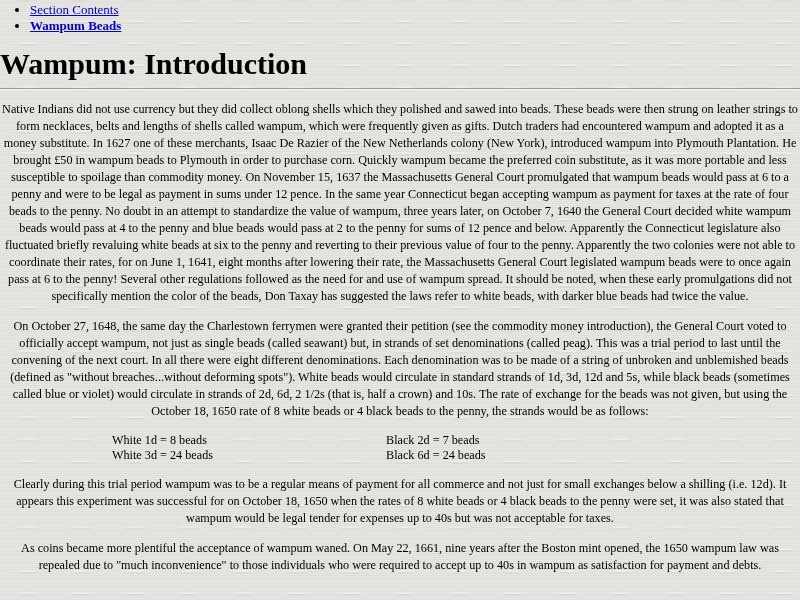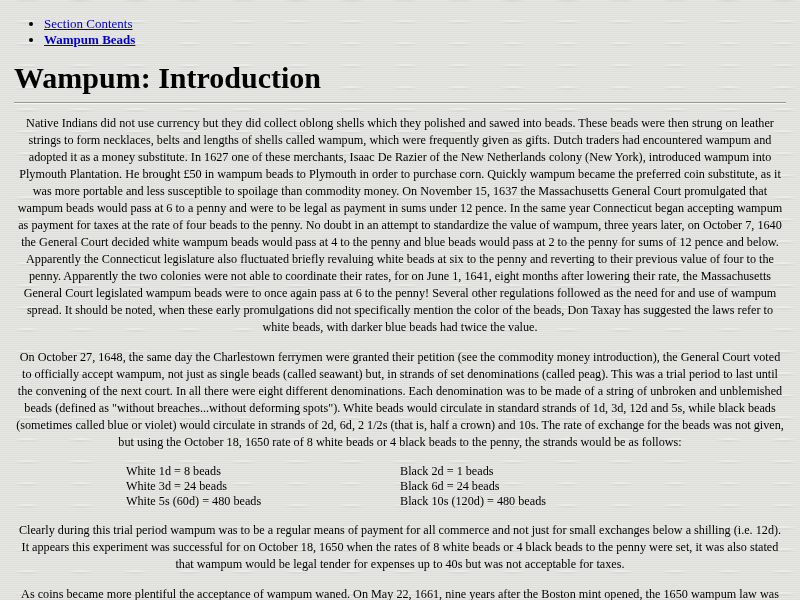--- a/index.html
+++ b/index.html
@@ -3,21 +3,21 @@
 <meta charset="utf-8">
 <style>
   * { box-sizing: border-box; }
   html, body { margin: 0; padding: 0; }
   body { width: 800px; }
 
   .page {
     width: 800px;
     height: 600px;
     overflow: hidden;
-    padding: 14px;
+    padding: 0;
     color: #000;
     font-family: "Liberation Serif", "DejaVu Serif", serif;
     background-color: #e3e2de;
     
     background-image:
       radial-gradient(ellipse 30px 10px at 50% 115%, rgba(255,255,255,0.55) 32%, rgba(255,255,255,0) 60%),
       radial-gradient(ellipse 30px 10px at 50% -15%, rgba(120,118,110,0.13) 32%, rgba(120,118,110,0) 60%),
       repeating-linear-gradient(180deg, rgba(255,255,255,0.12) 0 1px, rgba(0,0,0,0.02) 1px 2px);
     background-size: 54px 22px, 54px 22px, 100% 4px;
   }
@@ -93,29 +93,25 @@
   <hr class="rule">
 
   <p class="body-text first-after-rule">Native Indians did not use currency but they did collect oblong shells which they polished and sawed into beads. These beads were then strung on leather strings to form necklaces, belts and lengths of shells called wampum, which were frequently given as gifts. Dutch traders had encountered wampum and adopted it as a money substitute. In 1627 one of these merchants, Isaac De Razier of the New Netherlands colony (New York), introduced wampum into Plymouth Plantation. He brought £50 in wampum beads to Plymouth in order to purchase corn. Quickly wampum became the preferred coin substitute, as it was more portable and less susceptible to spoilage than commodity money. On November 15, 1637 the Massachusetts General Court promulgated that wampum beads would pass at 6 to a penny and were to be legal as payment in sums under 12 pence. In the same year Connecticut began accepting wampum as payment for taxes at the rate of four beads to the penny. No doubt in an attempt to standardize the value of wampum, three years later, on October 7, 1640 the General Court decided white wampum beads would pass at 4 to the penny and blue beads would pass at 2 to the penny for sums of 12 pence and below. Apparently the Connecticut legislature also fluctuated briefly revaluing white beads at six to the penny and reverting to their previous value of four to the penny. Apparently the two colonies were not able to coordinate their rates, for on June 1, 1641, eight months after lowering their rate, the Massachusetts General Court legislated wampum beads were to once again pass at 6 to the penny! Several other regulations followed as the need for and use of wampum spread. It should be noted, when these early promulgations did not specifically mention the color of the beads, Don Taxay has suggested the laws refer to white beads, with darker blue beads had twice the value.</p>
 
   <p class="body-text">On October 27, 1648, the same day the Charlestown ferrymen were granted their petition (see the commodity money introduction), the General Court voted to officially accept wampum, not just as single beads (called seawant) but, in strands of set denominations (called peag). This was a trial period to last until the convening of the next court. In all there were eight different denominations. Each denomination was to be made of a string of unbroken and unblemished beads (defined as "without breaches...without deforming spots"). White beads would circulate in standard strands of 1d, 3d, 12d and 5s, while black beads (sometimes called blue or violet) would circulate in strands of 2d, 6d, 2 1/2s (that is, half a crown) and 10s. The rate of exchange for the beads was not given, but using the October 18, 1650 rate of 8 white beads or 4 black beads to the penny, the strands would be as follows:</p>
 
   <table class="rate-table">
     <tbody>
       <tr>
         <td class="white-col">White 1d = 8 beads</td>
-        <td>Black 2d = 1 beads</td>
+        <td>Black 2d = 7 beads</td>
       </tr>
       <tr>
         <td class="white-col">White 3d = 24 beads</td>
         <td>Black 6d = 24 beads</td>
-      </tr>
-      <tr>
-        <td class="white-col">White 5s (60d) = 480 beads</td>
-        <td>Black 10s (120d) = 480 beads</td>
       </tr>
     </tbody>
   </table>
 
   <p class="body-text">Clearly during this trial period wampum was to be a regular means of payment for all commerce and not just for small exchanges below a shilling (i.e. 12d). It appears this experiment was successful for on October 18, 1650 when the rates of 8 white beads or 4 black beads to the penny were set, it was also stated that wampum would be legal tender for expenses up to 40s but was not acceptable for taxes.</p>
 
   <p class="body-text last">As coins became more plentiful the acceptance of wampum waned. On May 22, 1661, nine years after the Boston mint opened, the 1650 wampum law was repealed due to "much inconvenience" to those individuals who were required to accept up to 40s in wampum as satisfaction for payment and debts.</p>
 
 </div>
 

